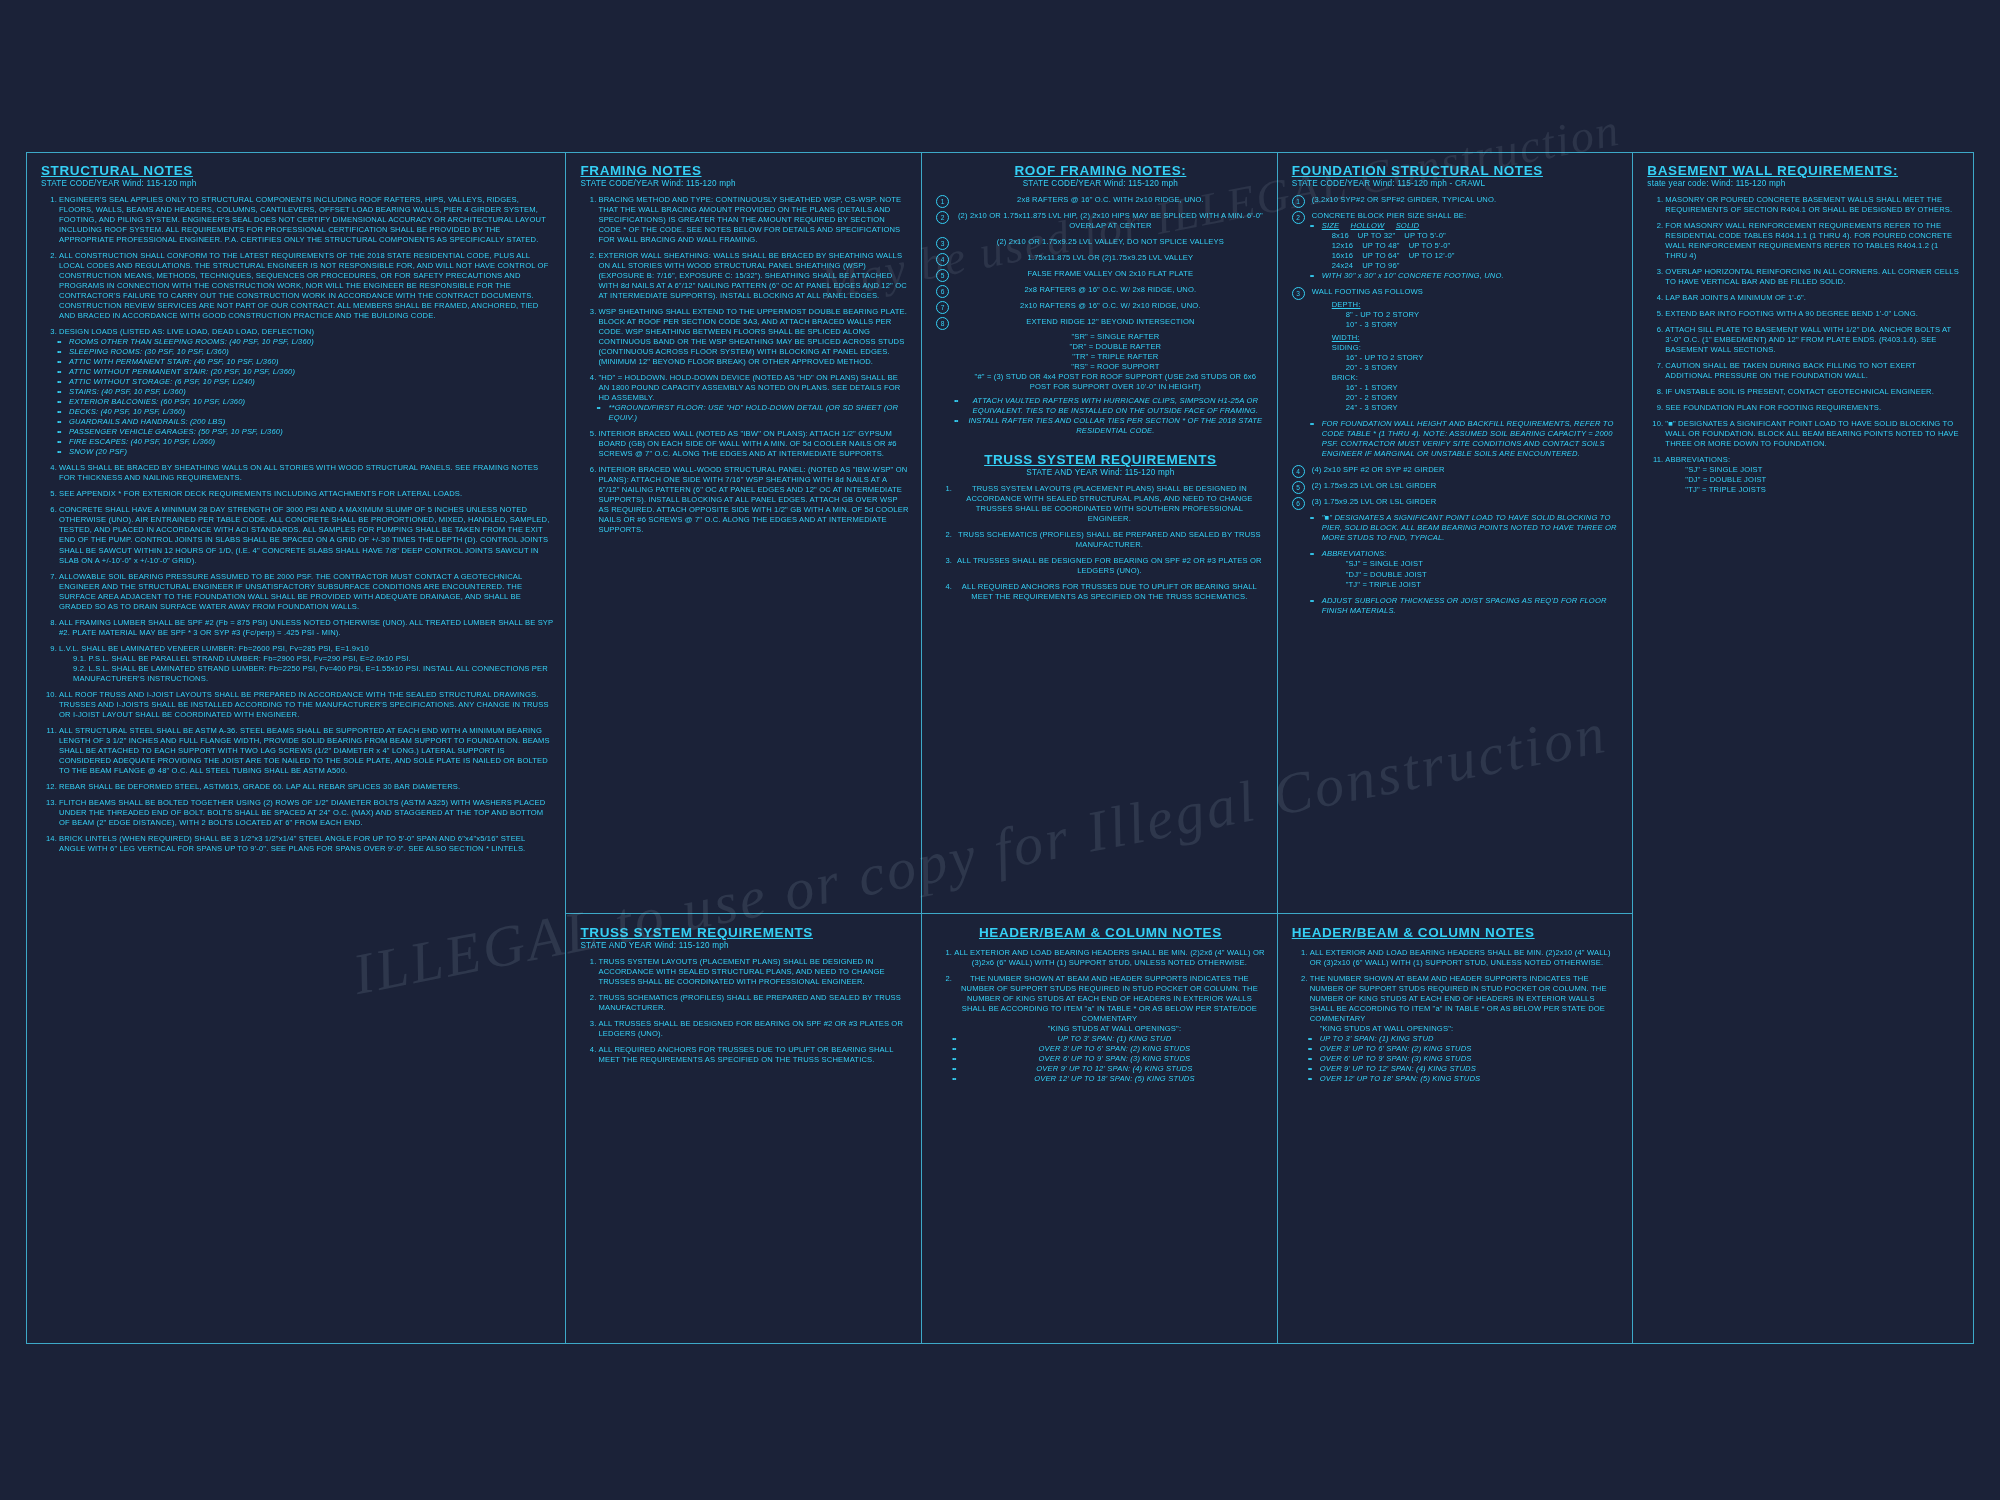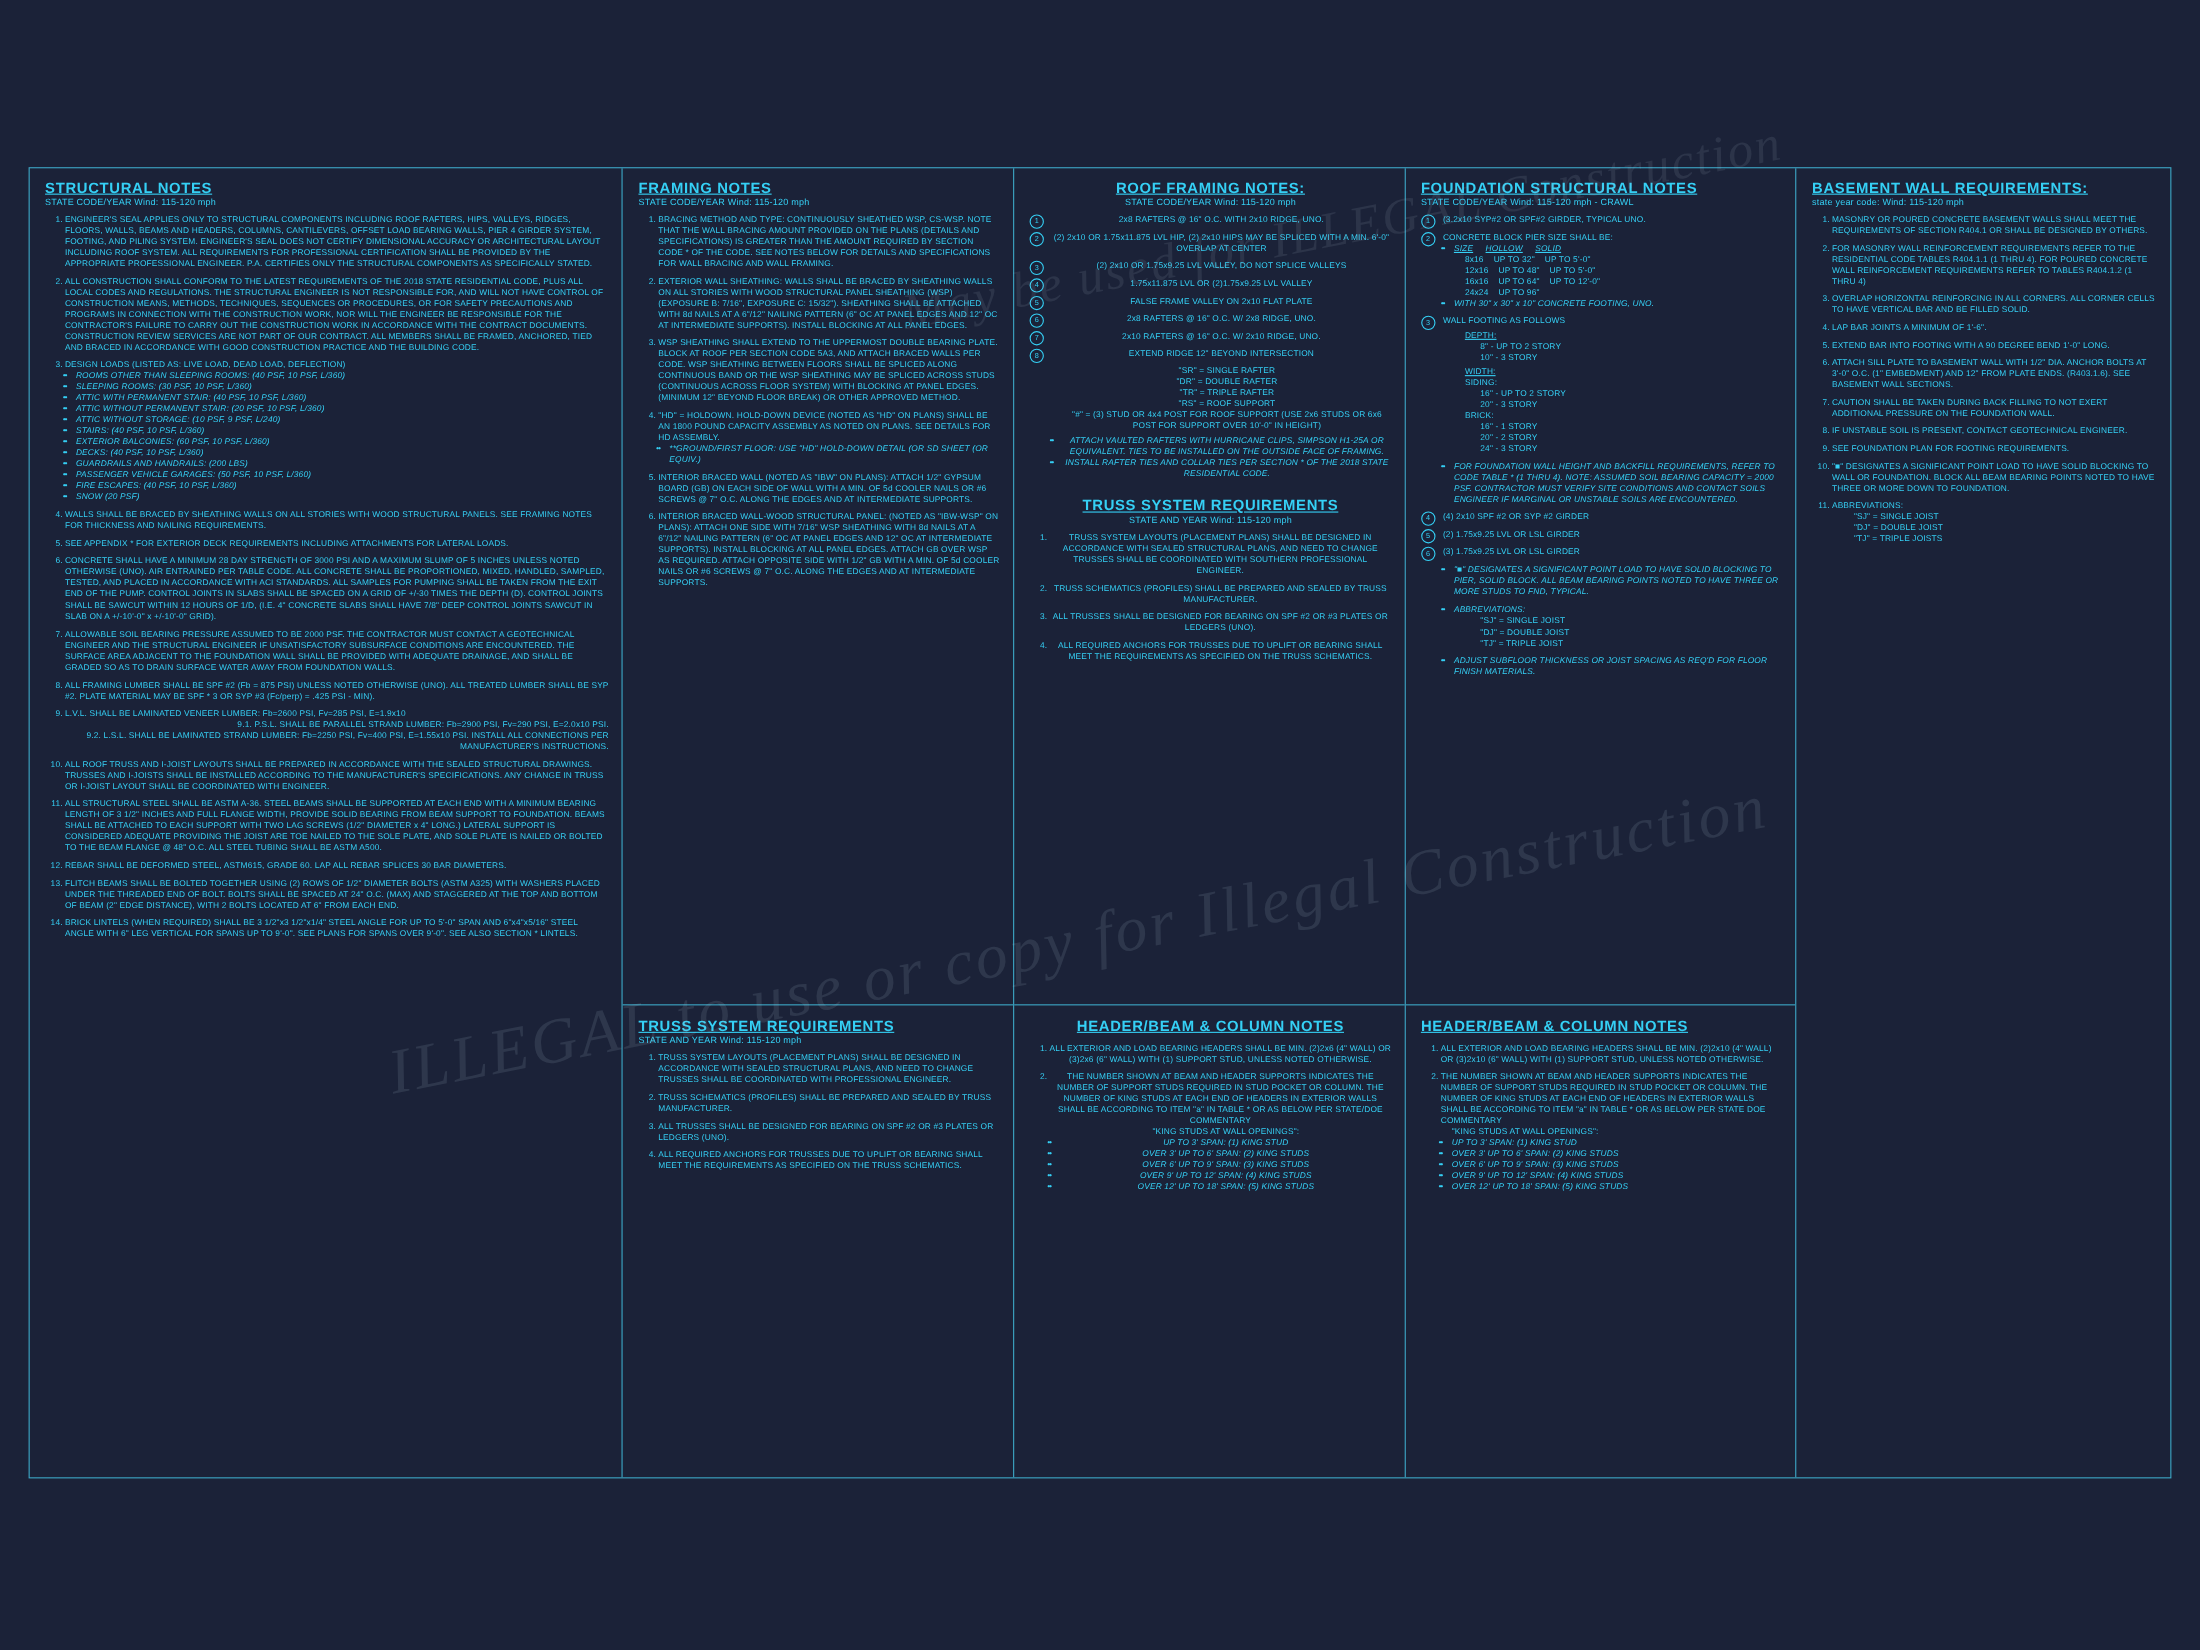--- a/index.html
+++ b/index.html
@@ -129,21 +129,20 @@
     letter-spacing:-1px;
   }
   .plain{
     display:block;
     padding-left:10px;
   }
   .numsub{
     display:block;
     padding-left:14px;
     position:relative;
-    text-align:right;
   }
   .uline{text-decoration:underline;}
   .ind{display:block;padding-left:20px;}
   .ind2{display:block;padding-left:34px;}
 </style>
 </head>
 <body>
 
 <div class="watermark">ILLEGAL to use or copy for Illegal Construction</div>
 <div class="watermark2">May be used for ILLEGAL Construction</div>
@@ -156,21 +155,21 @@
       <div class="subtitle">STATE CODE/YEAR  Wind: 115-120 mph</div>
       <ol class="list">
         <li>ENGINEER'S SEAL APPLIES ONLY TO STRUCTURAL COMPONENTS INCLUDING ROOF RAFTERS, HIPS, VALLEYS, RIDGES, FLOORS, WALLS, BEAMS AND HEADERS, COLUMNS, CANTILEVERS, OFFSET LOAD BEARING WALLS, PIER 4 GIRDER SYSTEM, FOOTING, AND PILING SYSTEM. ENGINEER'S SEAL DOES NOT CERTIFY DIMENSIONAL ACCURACY OR ARCHITECTURAL LAYOUT INCLUDING ROOF SYSTEM. ALL REQUIREMENTS FOR PROFESSIONAL CERTIFICATION SHALL BE PROVIDED BY THE APPROPRIATE PROFESSIONAL ENGINEER. P.A. CERTIFIES ONLY THE STRUCTURAL COMPONENTS AS SPECIFICALLY STATED.</li>
         <li>ALL CONSTRUCTION SHALL CONFORM TO THE LATEST REQUIREMENTS OF THE 2018 STATE RESIDENTIAL CODE, PLUS ALL LOCAL CODES AND REGULATIONS. THE STRUCTURAL ENGINEER IS NOT RESPONSIBLE FOR, AND WILL NOT HAVE CONTROL OF CONSTRUCTION MEANS, METHODS, TECHNIQUES, SEQUENCES OR PROCEDURES, OR FOR SAFETY PRECAUTIONS AND PROGRAMS IN CONNECTION WITH THE CONSTRUCTION WORK, NOR WILL THE ENGINEER BE RESPONSIBLE FOR THE CONTRACTOR'S FAILURE TO CARRY OUT THE CONSTRUCTION WORK IN ACCORDANCE WITH THE CONTRACT DOCUMENTS. CONSTRUCTION REVIEW SERVICES ARE NOT PART OF OUR CONTRACT. ALL MEMBERS SHALL BE FRAMED, ANCHORED, TIED AND BRACED IN ACCORDANCE WITH GOOD CONSTRUCTION PRACTICE AND THE BUILDING CODE.</li>
         <li>
           <span>DESIGN LOADS (LISTED AS: LIVE LOAD, DEAD LOAD, DEFLECTION)</span>
           <span class="sub">ROOMS OTHER THAN SLEEPING ROOMS: (40 PSF, 10 PSF, L/360)</span>
           <span class="sub">SLEEPING ROOMS: (30 PSF, 10 PSF, L/360)</span>
           <span class="sub">ATTIC WITH PERMANENT STAIR: (40 PSF, 10 PSF, L/360)</span>
           <span class="sub">ATTIC WITHOUT PERMANENT STAIR: (20 PSF, 10 PSF, L/360)</span>
-          <span class="sub">ATTIC WITHOUT STORAGE: (10 PSF, 9 PSF, L/240)</span>
+          <span class="sub">ATTIC WITHOUT STORAGE: (6 PSF, 10 PSF, L/240)</span>
           <span class="sub">STAIRS: (40 PSF, 10 PSF, L/360)</span>
           <span class="sub">EXTERIOR BALCONIES: (60 PSF, 10 PSF, L/360)</span>
           <span class="sub">DECKS: (40 PSF, 10 PSF, L/360)</span>
           <span class="sub">GUARDRAILS AND HANDRAILS: (200 LBS)</span>
           <span class="sub">PASSENGER VEHICLE GARAGES: (50 PSF, 10 PSF, L/360)</span>
           <span class="sub">FIRE ESCAPES: (40 PSF, 10 PSF, L/360)</span>
           <span class="sub">SNOW (20 PSF)</span>
         </li>
         <li>WALLS SHALL BE BRACED BY SHEATHING WALLS ON ALL STORIES WITH WOOD STRUCTURAL PANELS. SEE FRAMING NOTES FOR THICKNESS AND NAILING REQUIREMENTS.</li>
         <li>SEE APPENDIX * FOR EXTERIOR DECK REQUIREMENTS INCLUDING ATTACHMENTS FOR LATERAL LOADS.</li>

